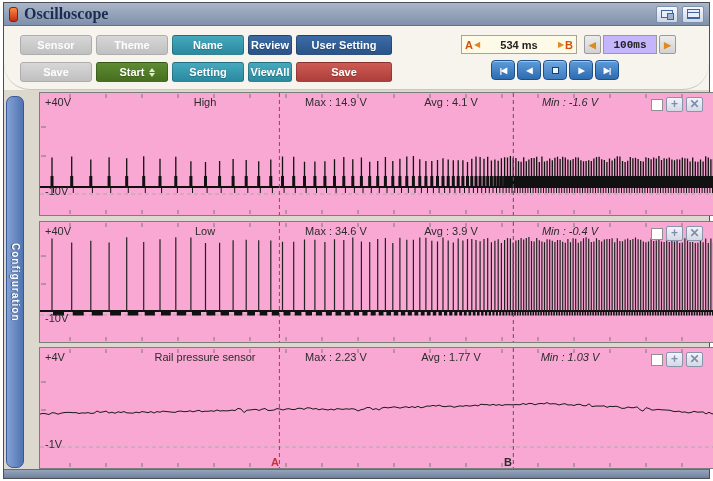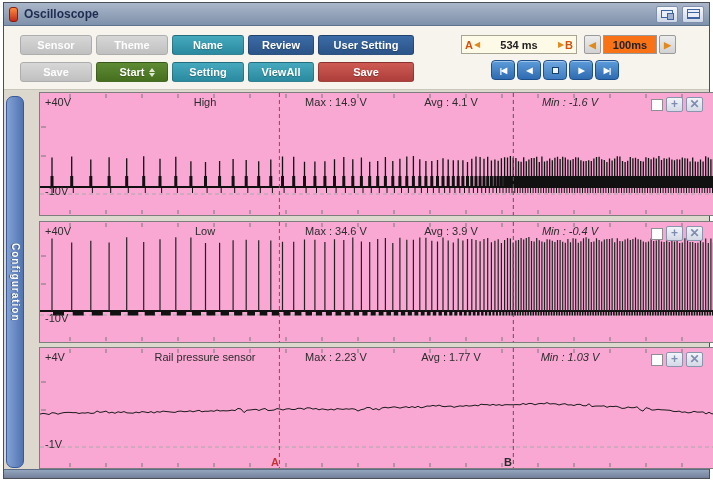--- a/index.html
+++ b/index.html
@@ -2,47 +2,47 @@
 <html><head>
 <meta charset="utf-8">
 <style>
   html,body{margin:0;padding:0;background:#fff;}
   body{width:713px;height:481px;position:relative;font-family:"Liberation Sans",sans-serif;}
   *{box-sizing:border-box;}
   .window{position:absolute;left:3px;top:2px;width:707px;height:477px;border:1px solid #4a4f58;background:#f6f4ec;display:flex;flex-direction:column;}
   
   .titlebar{height:23px;background:linear-gradient(#aab6c9,#7e91ab);display:flex;align-items:center;padding:0 5px;border-bottom:1px solid #5f7290;}
   .app-icon{width:9px;height:15px;border-radius:3px;background:linear-gradient(#ff8a3c,#c22c1a);border:1px solid #8a1d0e;margin-right:6px;}
-  .title-text{font-size:12px;font-weight:bold;color:#1d2c50;flex:1;}
+  .title-text{font-size:16px;font-weight:bold;color:#1d2c50;flex:1;font-family:Liberation Serif, serif;}
   .win-btn{width:22px;height:17px;background:linear-gradient(#f7f9fc,#ccd6e6);border:1px solid #7e90ae;border-radius:2px;margin-left:4px;display:flex;align-items:center;justify-content:center;position:relative;cursor:default;}
   .glyph-capture{width:12px;height:8px;border:1px solid #3f62a0;background:#e8eef8;position:relative;}
   .glyph-capture:after{content:"";position:absolute;right:-2px;bottom:-3px;width:5px;height:5px;background:#9fb2d2;border:1px solid #3f62a0;}
   .glyph-shade{width:13px;height:10px;border:1px solid #3f62a0;background:repeating-linear-gradient(#e8eef8 0 2px,#3f62a0 2px 3px,#e8eef8 3px 5px);}
   
-  .toolbar{height:64px;background:#f6f4ec;position:relative;padding:9px 0 0 16px;border-bottom:1px solid #c9c7ba;}
+  .toolbar{height:64px;background:#f6f4ec;position:relative;padding:9px 0 0 16px;border-bottom:1px solid #c9c7ba;border-radius:26px;}
   .btn-row{display:flex;gap:4px;margin-bottom:7px;}
   .tbtn{height:20px;border-radius:3px;border:1px solid rgba(0,0,0,.22);font-size:11px;font-weight:bold;color:#fff;display:flex;align-items:center;justify-content:center;gap:4px;text-shadow:0 1px 1px rgba(0,0,0,.25);cursor:default;}
-  .w1{width:72px}.w2{width:72px}.w3{width:72px}.w4{width:66px}.w5{width:96px}
+  .w1{width:72px}.w2{width:72px}.w3{width:72px}.w4{width:44px}.w5{width:96px}
   .b-gray{background:linear-gradient(#d7d7d7,#c0c0c0);border-color:#adadad;color:#fdfdfd;text-shadow:none;}
   .b-teal{background:linear-gradient(#46a9bd,#2a8aa0);}
   .b-navy{background:linear-gradient(#3b6ba6,#2b5488);}
   .b-green{background:linear-gradient(#5e8b34,#466f1e);padding-left:16px;}
   .b-red{background:linear-gradient(#cd5b53,#ae3e3b);}
   .spinner{display:inline-flex;flex-direction:column;gap:1px;}
   .spinner i{width:0;height:0;border-left:3px solid transparent;border-right:3px solid transparent;}
   .spin-up{border-bottom:4px solid #dfe8d2;}
   .spin-down{border-top:4px solid #dfe8d2;}
   .right-controls{position:absolute;right:24px;top:9px;width:224px;}
   .rc-row1{display:flex;align-items:center;}
   .ab-box{width:116px;height:19px;background:#fdfbe7;border:1px solid #a8a492;display:flex;align-items:center;padding:0 3px;font-size:11px;}
   .ab-letter{color:#d4500a;font-weight:bold;font-size:11px;}
   .ab-arrow{font-size:8px;color:#e0891c;margin:0 1px;}
   .ab-value{flex:1;text-align:center;font-weight:bold;color:#222;}
   .step-btn{width:17px;height:19px;background:linear-gradient(#ececec,#d2d2d2);border:1px solid #9a9a9a;border-radius:2px;display:flex;align-items:center;justify-content:center;font-size:9px;color:#e0891c;font-weight:bold;cursor:default;}
-  .tb-box{width:54px;height:19px;background:#f97316;border:1px solid #9a9a9a;display:flex;align-items:center;justify-content:center;font-size:11px;font-weight:bold;color:#222;margin:0 2px;}
+  .tb-box{width:54px;height:19px;background:#c4b5fd;border:1px solid #9a9a9a;display:flex;align-items:center;justify-content:center;font-size:11px;font-weight:bold;color:#222;margin:0 2px;font-family:Liberation Mono, monospace;}
   .rc-row2{display:flex;gap:2px;margin:6px 0 0 30px;}
   .pb-btn{width:24px;height:20px;border-radius:4px;background:linear-gradient(#5d9cda,#2e6bb0);border:1px solid #1d4f8c;color:#fff;display:flex;align-items:center;justify-content:center;font-size:8px;cursor:default;box-shadow:inset 0 1px 0 rgba(255,255,255,.4);}
   .pb-btn.stop{background:linear-gradient(#6fa8e0,#3f7cc0);}
   .pb-i{letter-spacing:-1px;font-weight:bold;}
   .stop-sq{width:7px;height:7px;background:#eef4fb;border:1px solid #14406e;}
   
   .main{flex:1;display:flex;background:#dcd8ce;padding:2px 0 0 0;}
   .side-strip{width:22px;position:relative;}
   .config-tab{position:absolute;top:4px;left:2px;width:18px;height:372px;border-radius:7px;background:linear-gradient(90deg,#83a1d4,#5074b2);border:1px solid #39589a;color:#fff;font-size:10px;font-weight:bold;writing-mode:vertical-rl;display:flex;align-items:center;justify-content:center;letter-spacing:1px;text-shadow:0 1px 1px rgba(0,0,0,.45);cursor:default;}
   .plots{width:684px;display:flex;flex-direction:column;}

